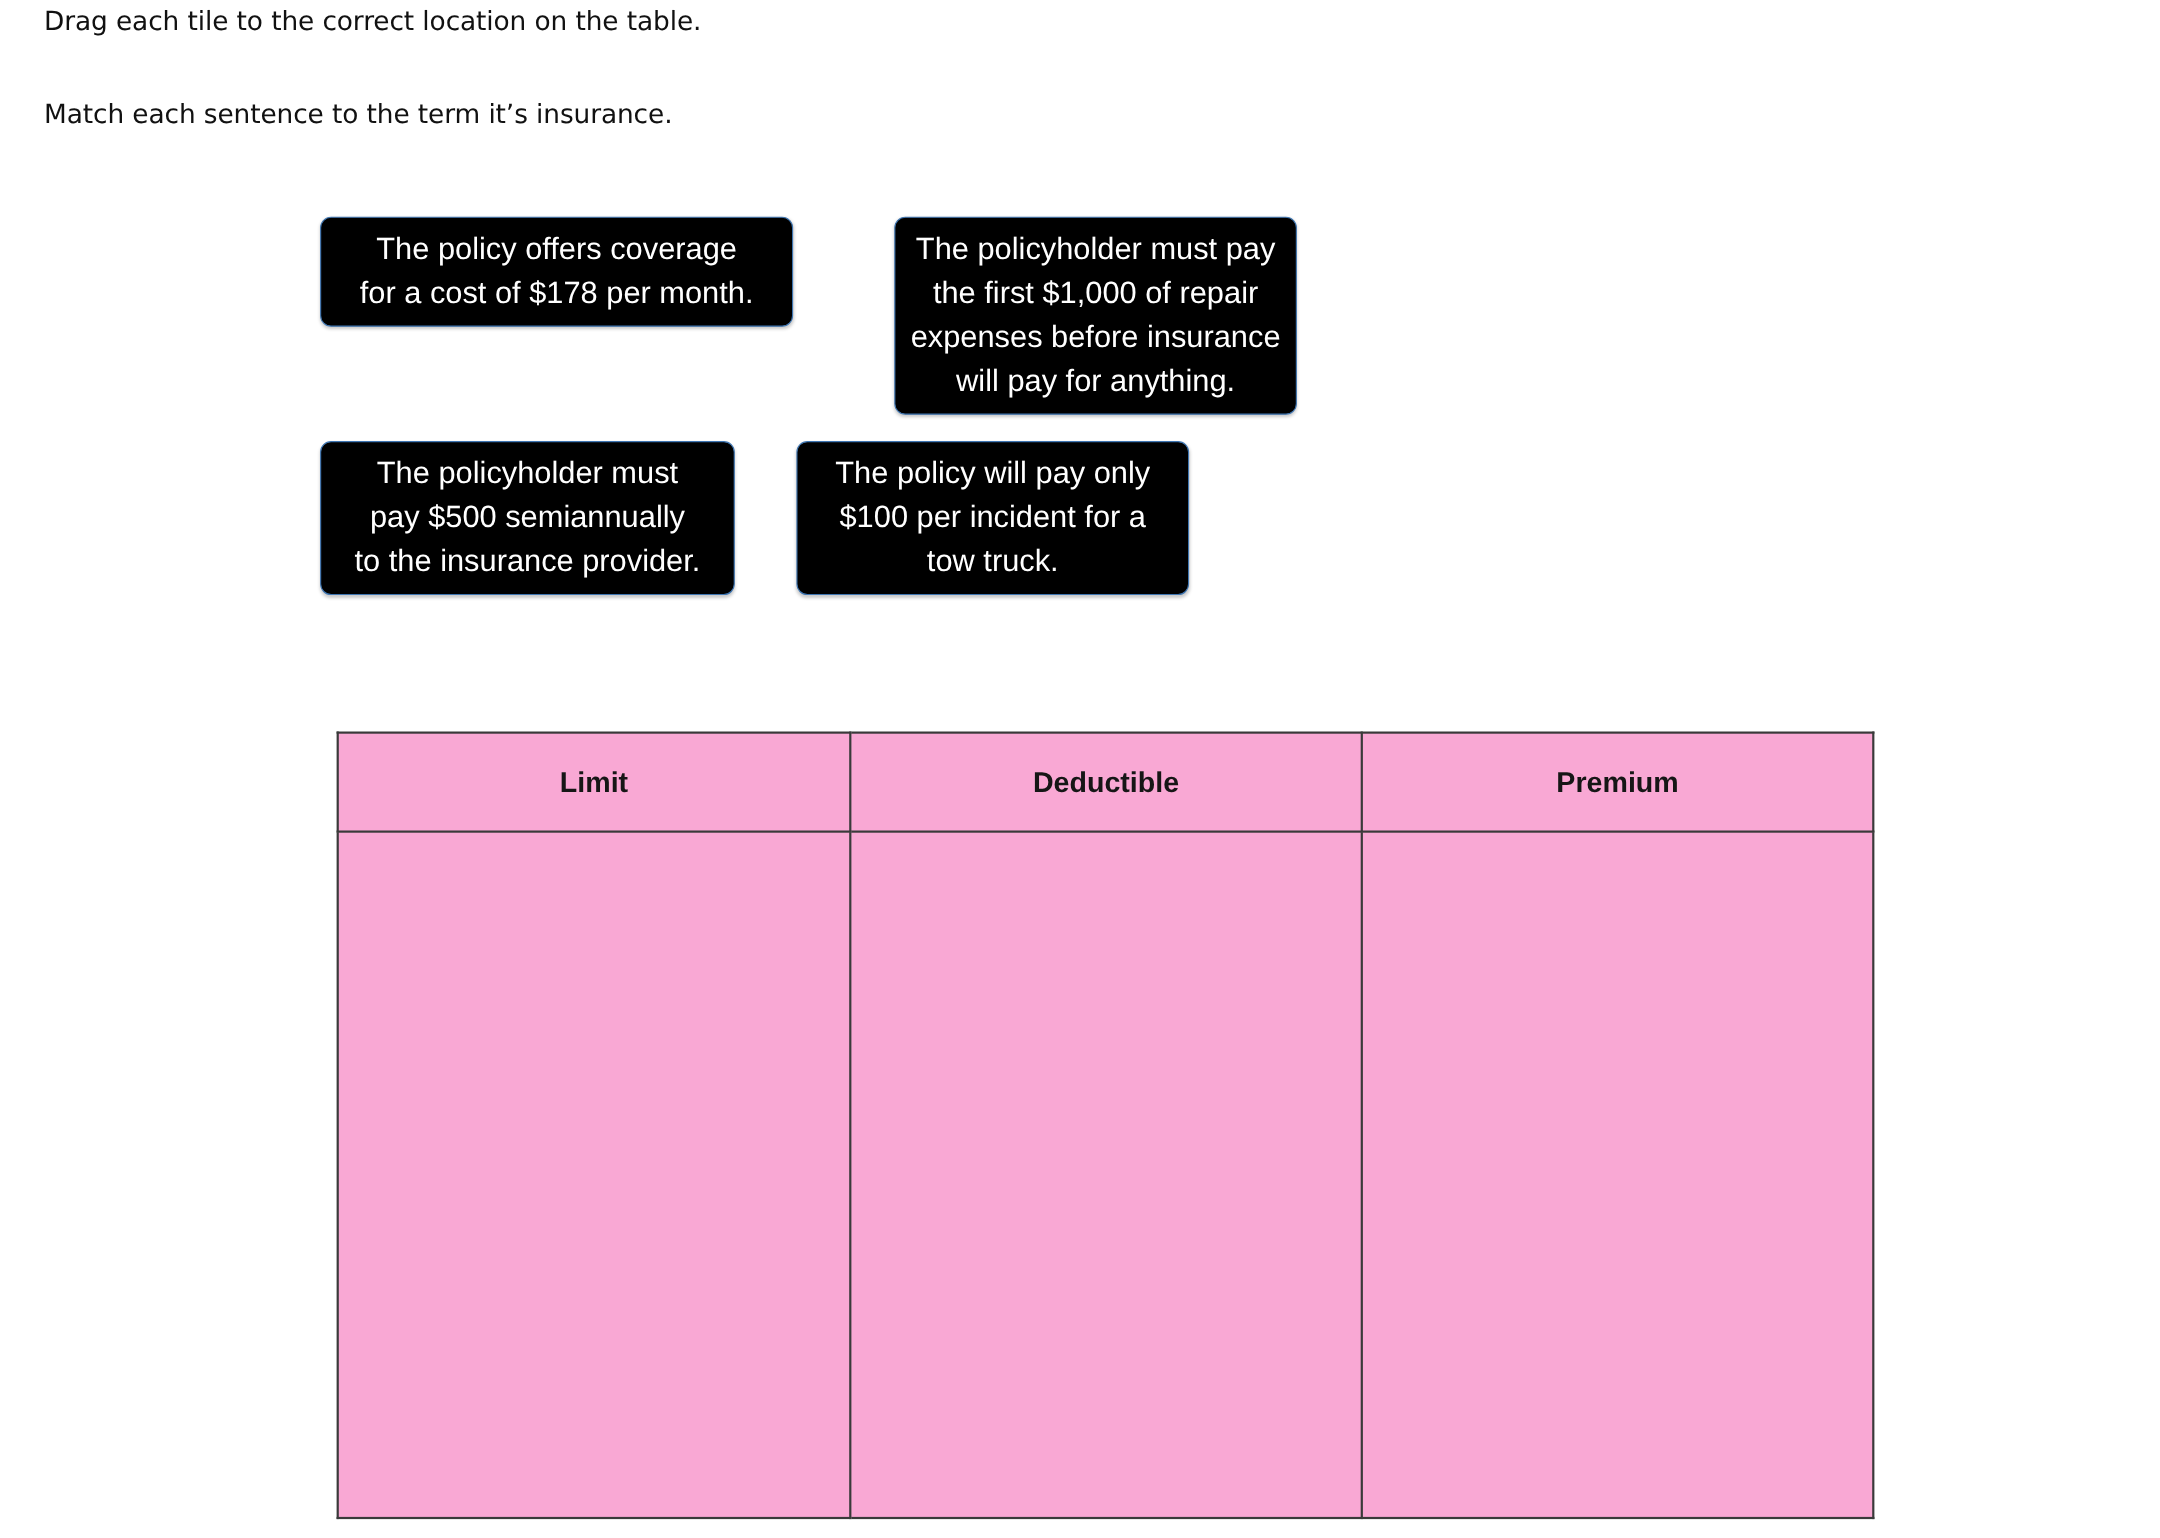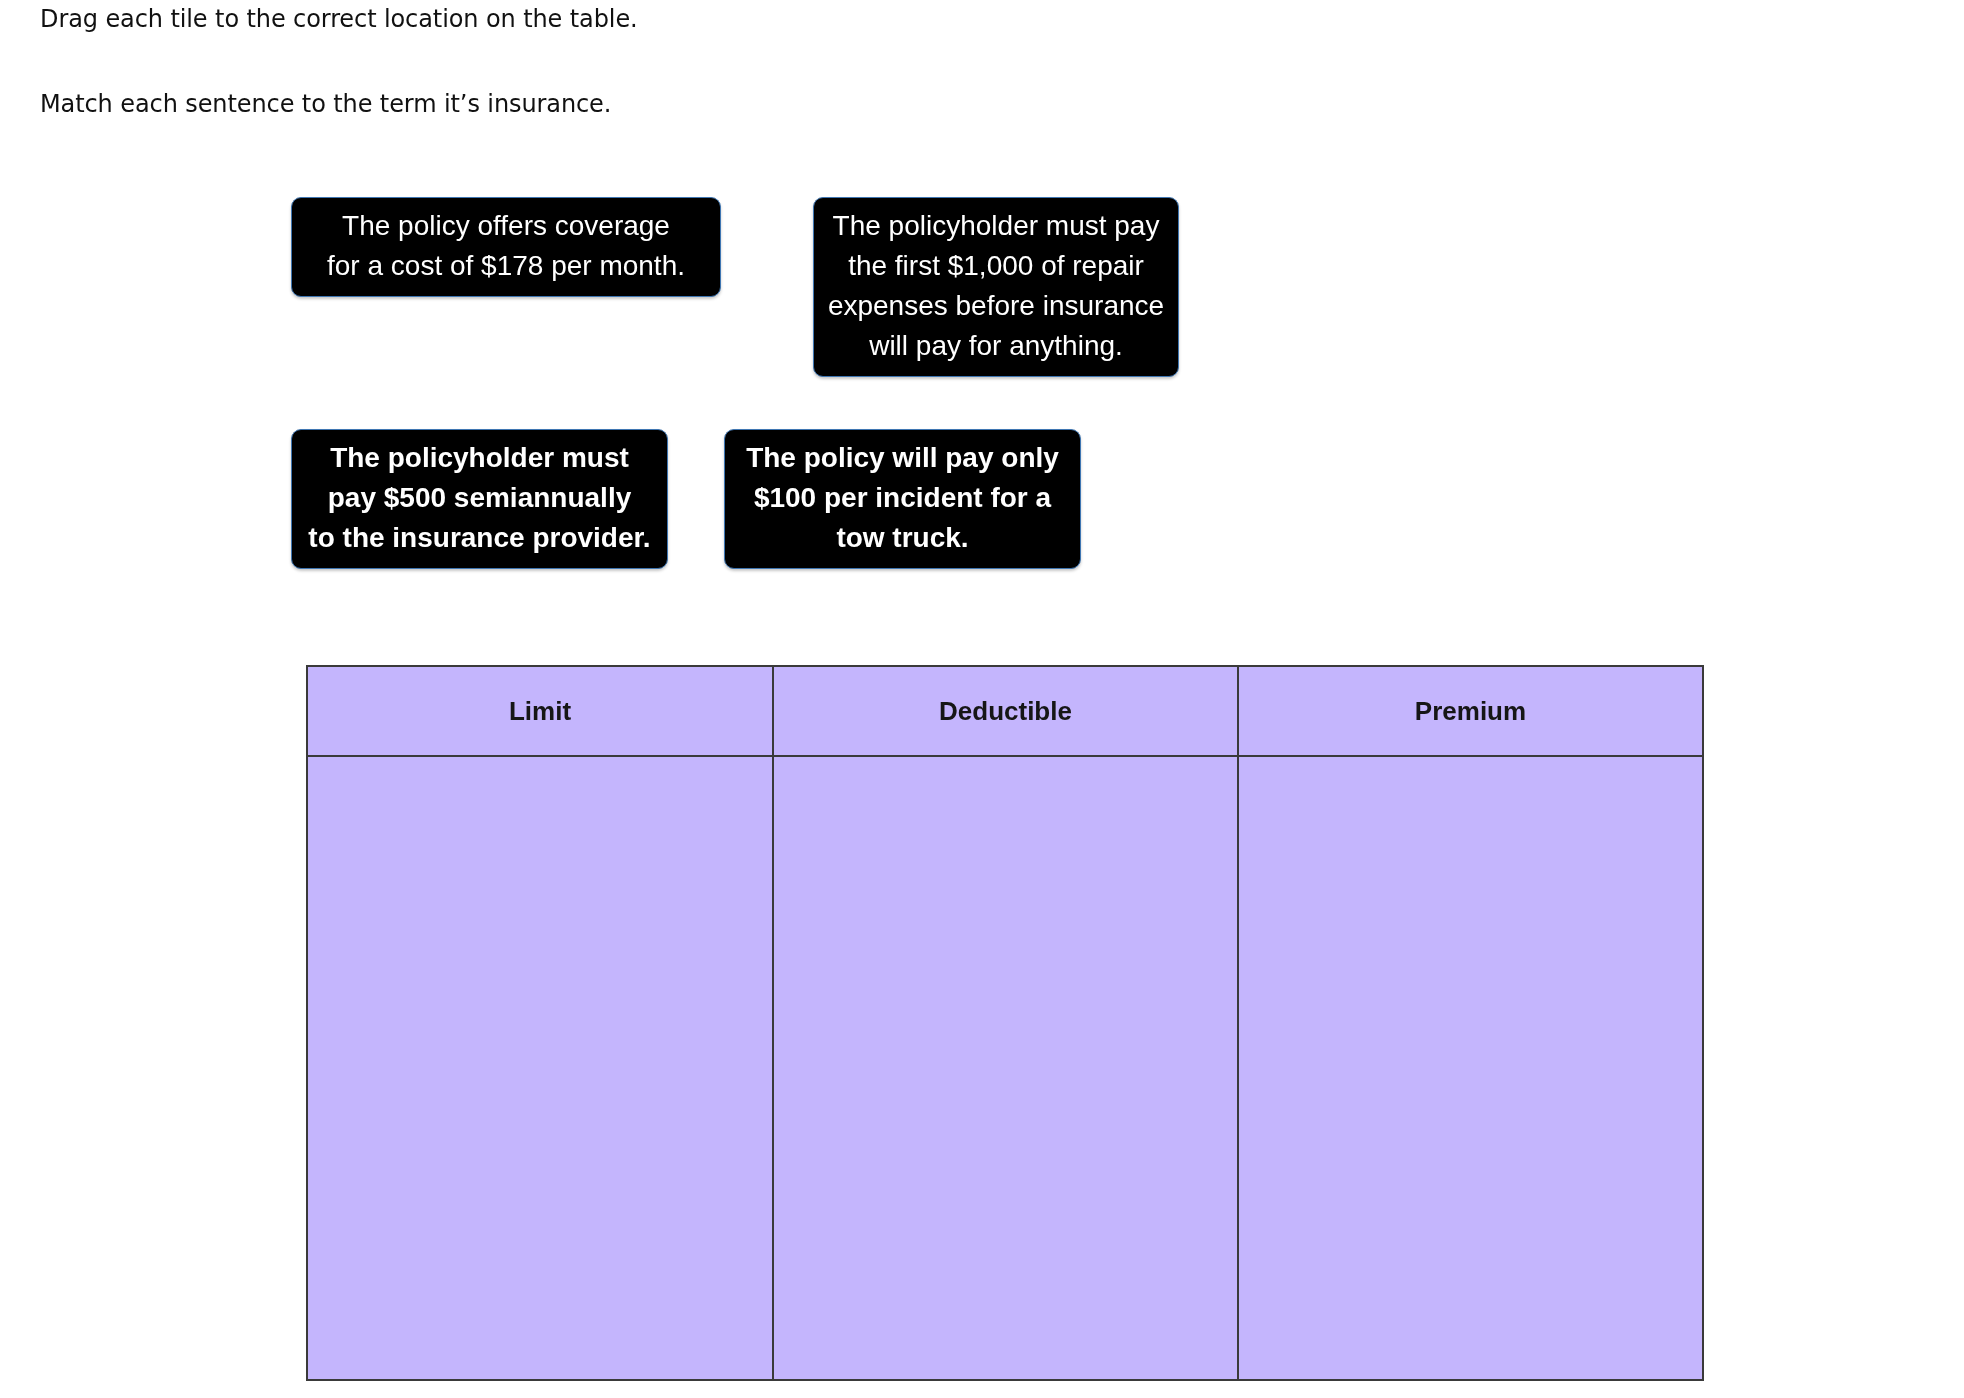--- a/index.html
+++ b/index.html
@@ -42,21 +42,21 @@
     height: 390px;
   }
   .tile-row {
     position: absolute;
     left: 0;
     width: 1964px;
     display: flex;
     align-items: flex-start;
   }
   .tile-row.row-1 { top: 0px; }
-  .tile-row.row-2 { top: 232px; font-weight: bold; }
+  .tile-row.row-2 { top: 204px; }
 
   .tile {
     background: #000000;
     border: 1px solid #3f76b2;
     border-radius: 10px;
     color: #ffffff;
     font-family: "Liberation Sans", sans-serif;
     font-size: 28px;
     line-height: 40px;
     text-align: center;
@@ -80,21 +80,21 @@
   #drop-table {
     position: absolute;
     left: 306px;
     top: 665px;
     width: 1396px;
     border-collapse: collapse;
     table-layout: fixed;
   }
   #drop-table td {
     border: 2px solid #3a3a3a;
-    background: #c4b5fd;
+    background: #f9a8d4;
     padding: 0;
   }
   #drop-table td.header-cell {
     height: 88px;
     text-align: center;
     vertical-align: middle;
     font-family: "Liberation Sans", sans-serif;
     font-size: 26px;
     font-weight: bold;
     color: #161616;

